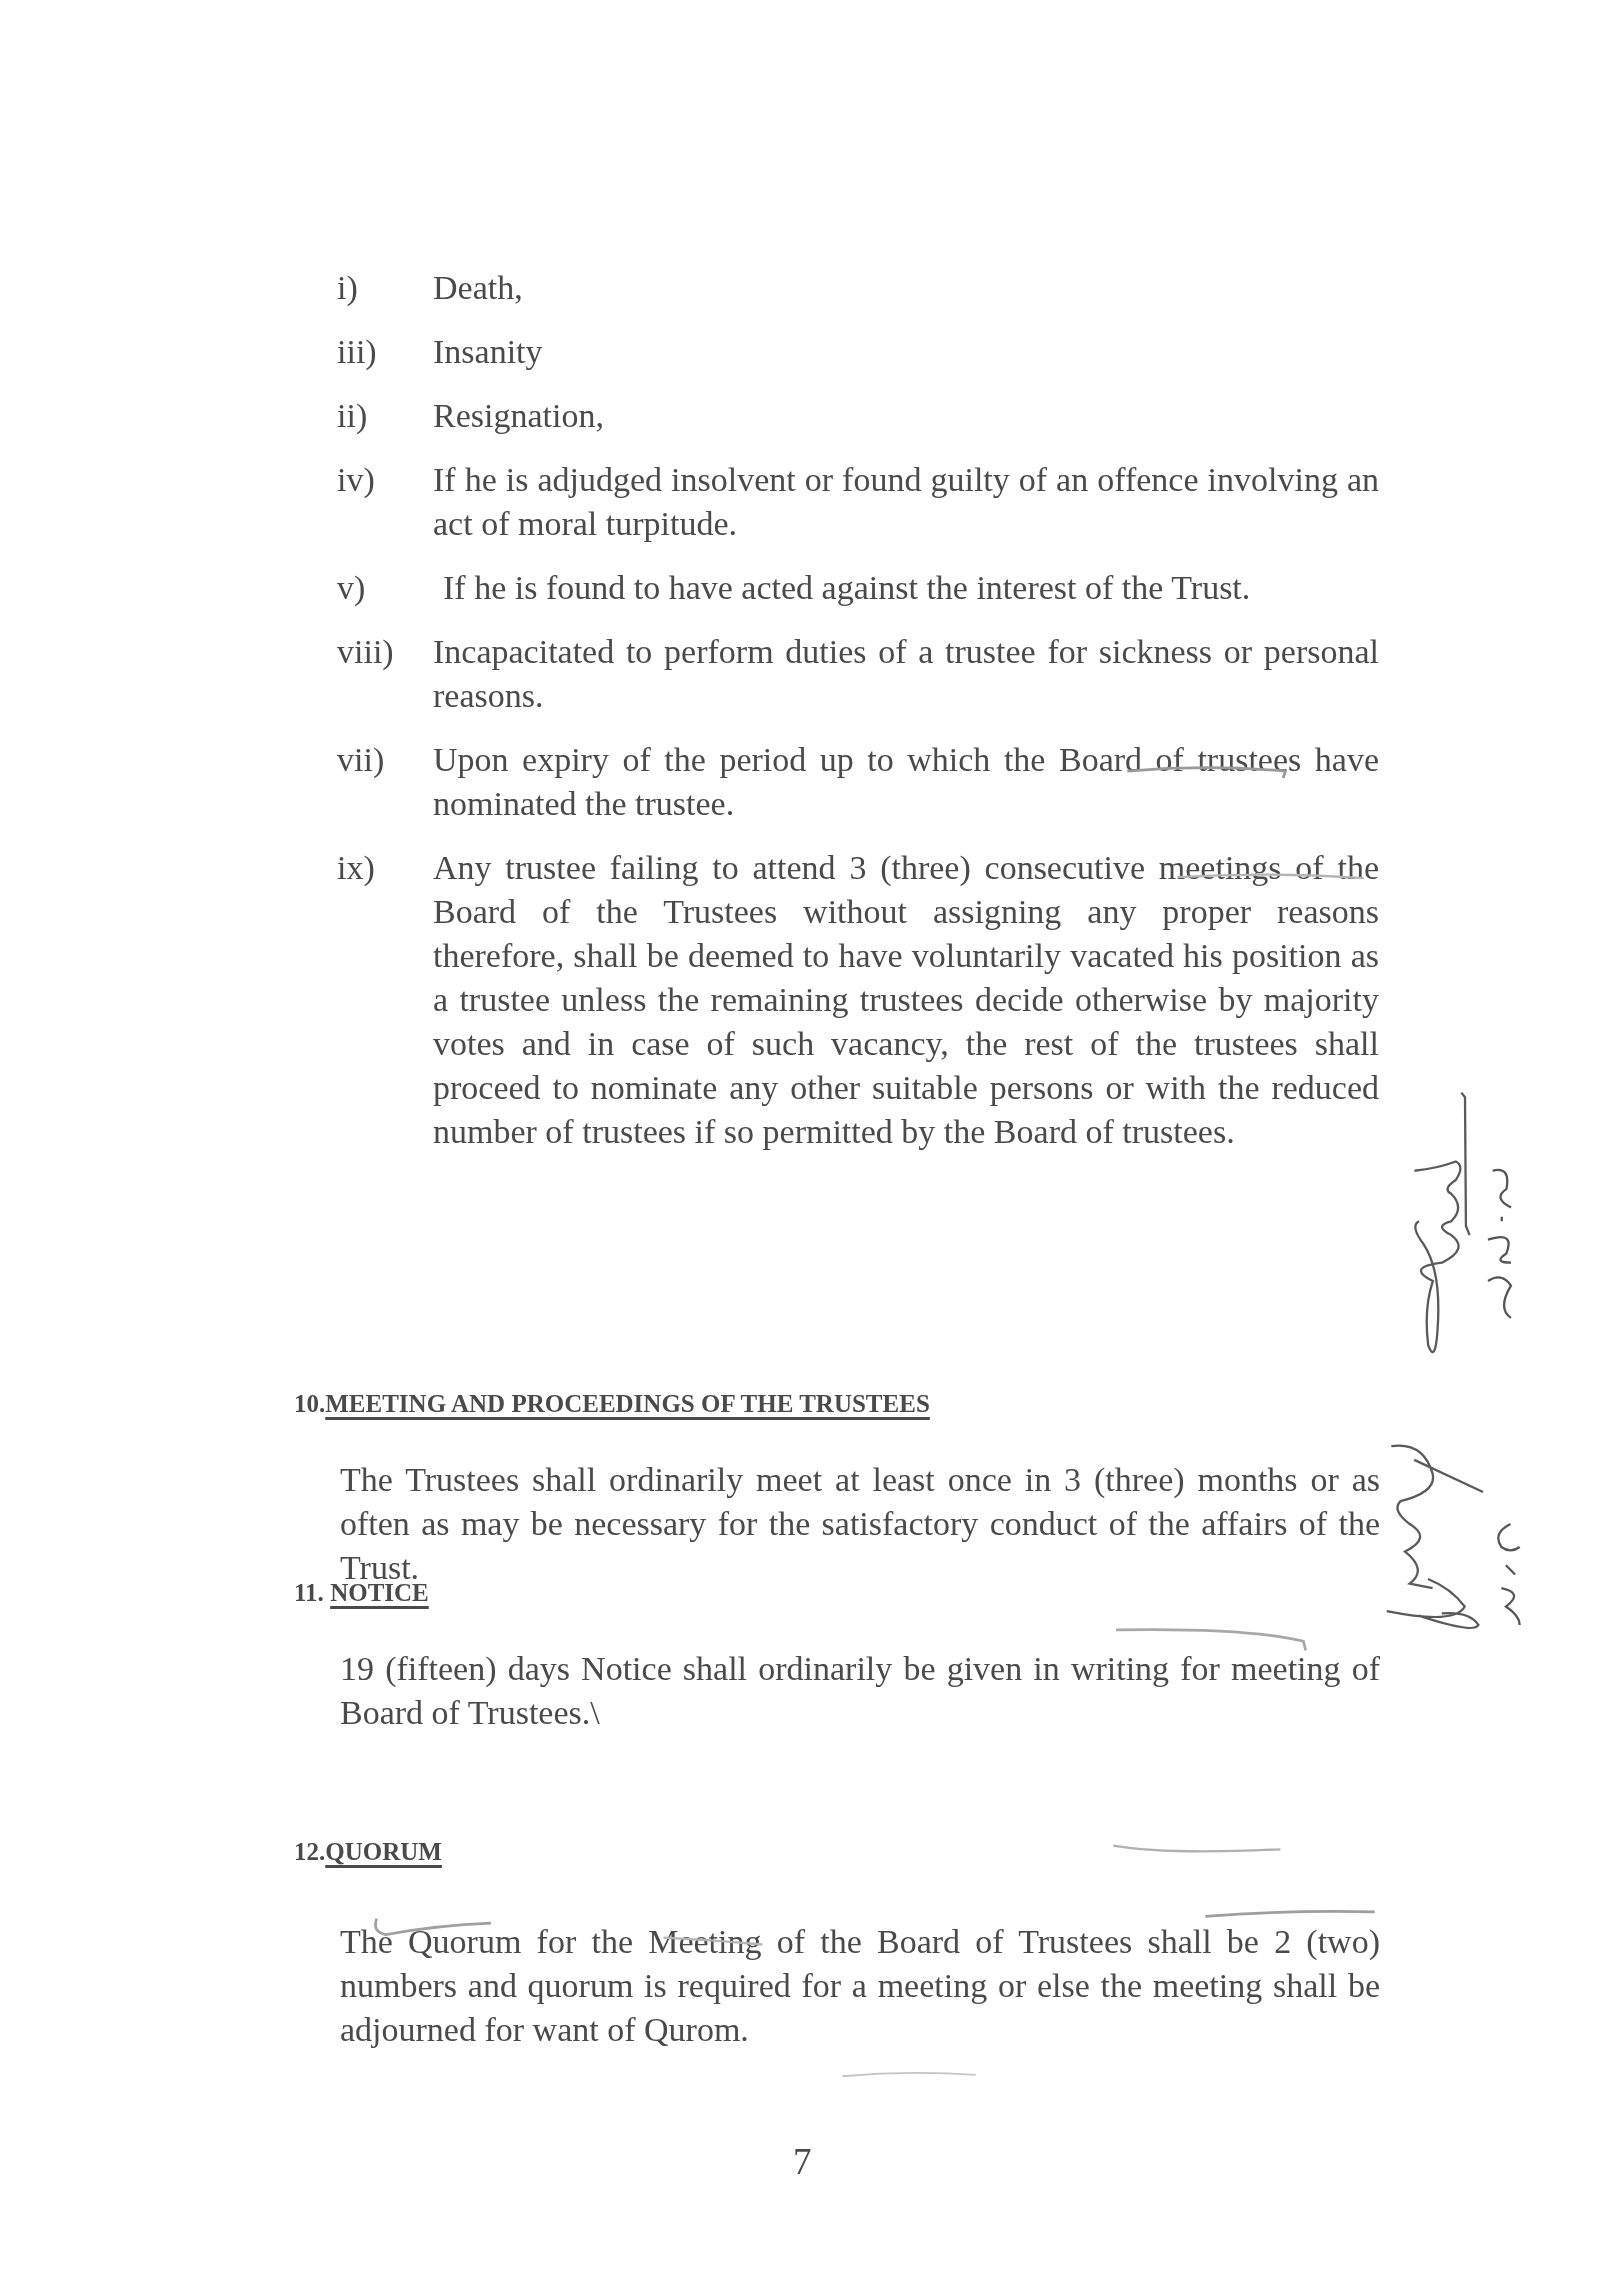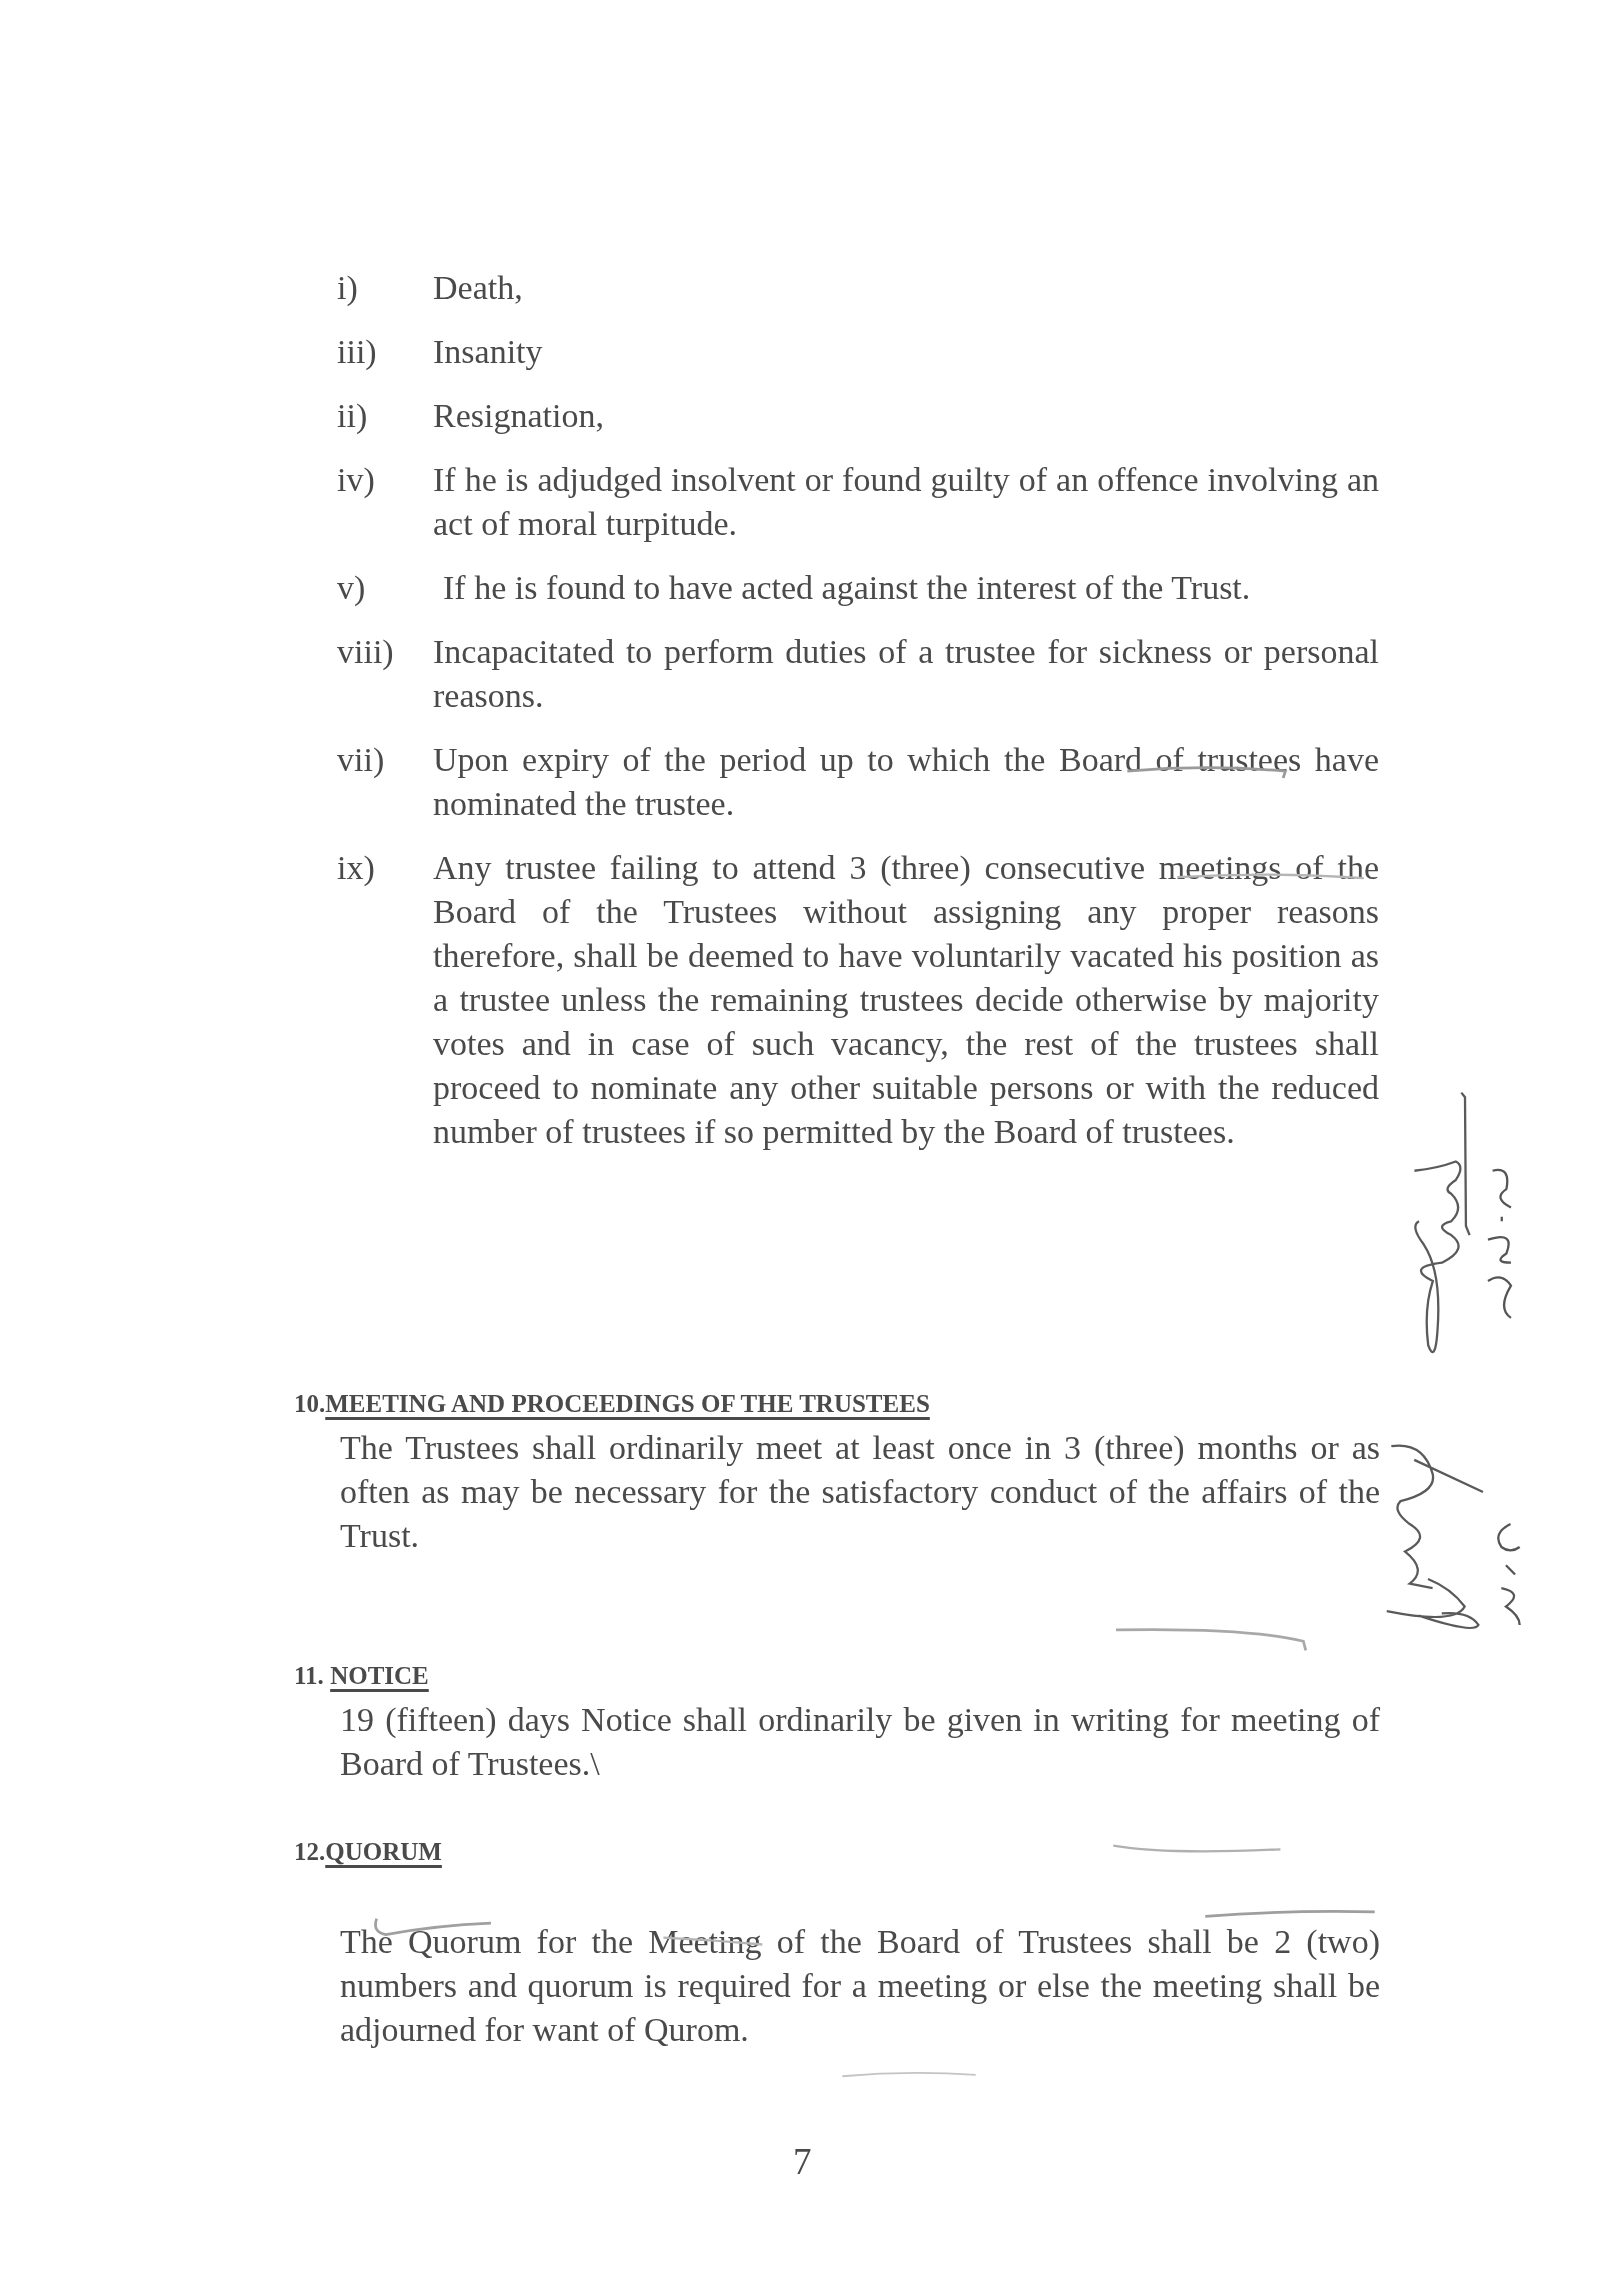--- a/index.html
+++ b/index.html
@@ -12,21 +12,21 @@
     .text { font-size: 34px; line-height: 44px; }
     .list { position: absolute; left: 337px; top: 266px; width: 1042px; }
     .item { position: relative; display: flex; margin-bottom: 20px; }
     .item .num { width: 96px; flex: 0 0 96px; }
     .item .body { flex: 1; text-align: justify; text-align-last: left; }
     .item.indent-1 .body { padding-left: 10px; }
     .section { position: absolute; left: 294px; width: 1086px; }
     .heading { font-weight: bold; font-size: 25px; line-height: 44px; }
     .heading .hnum { }
     .heading .htitle { text-decoration: underline; text-decoration-thickness: 3.2px; text-underline-offset: 4.6px; }
-    .para { padding-left: 46px; text-align: justify; text-align-last: left; }
+    .para { margin-top: 32px; padding-left: 46px; text-align: justify; text-align-last: left; }
     .page-number { position: absolute; left: 793px; top: 2140px; font-size: 37px; }
     .mark { position: absolute; }
     .sig { position: absolute; }
   </style>
 </head>
 <body>
 
 <div class="page">
 
   <div class="list text">
@@ -64,21 +64,21 @@
     </div>
   </div>
 
   <div class="section text" style="top:1382px;">
     <div class="heading">
       <span class="hnum">10.</span><span class="htitle">MEETING AND PROCEEDINGS OF THE TRUSTEES</span>
     </div>
     <div class="para">The Trustees shall ordinarily meet at least once in 3 (three) months or as often as may be necessary for the satisfactory conduct of the affairs of the Trust.</div>
   </div>
 
-  <div class="section text" style="top:1654px;">
+  <div class="section text" style="top:1571px;">
     <div class="heading">
       <span class="hnum">11. </span><span class="htitle">NOTICE</span>
     </div>
     <div class="para">19 (fifteen) days Notice shall ordinarily be given in writing for meeting of Board of Trustees.\</div>
   </div>
 
   <div class="section text" style="top:1830px;">
     <div class="heading">
       <span class="hnum">12.</span><span class="htitle">QUORUM</span>
     </div>

